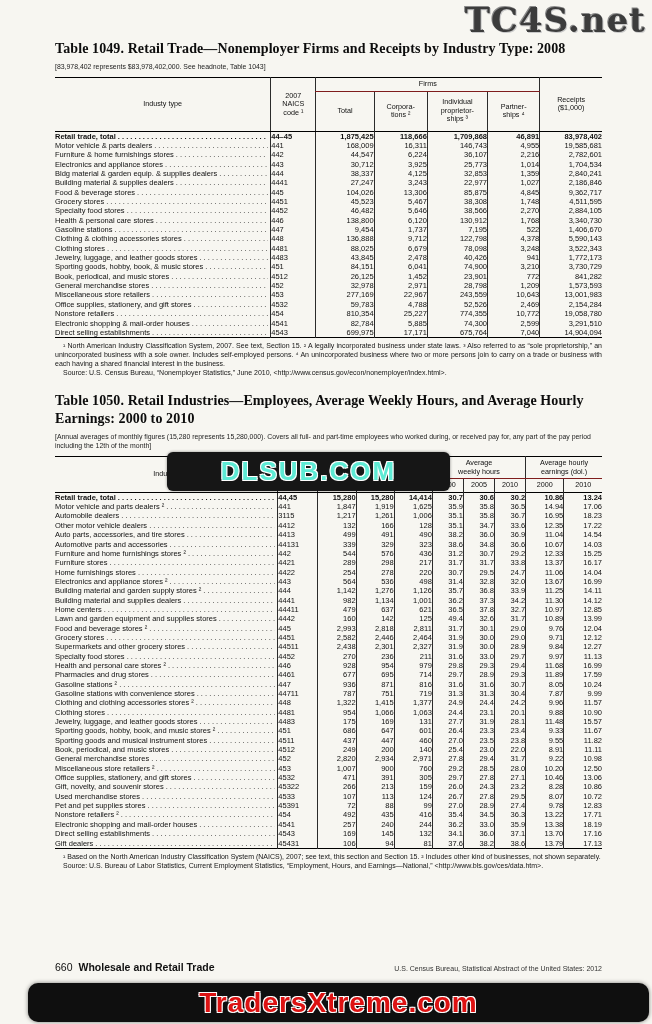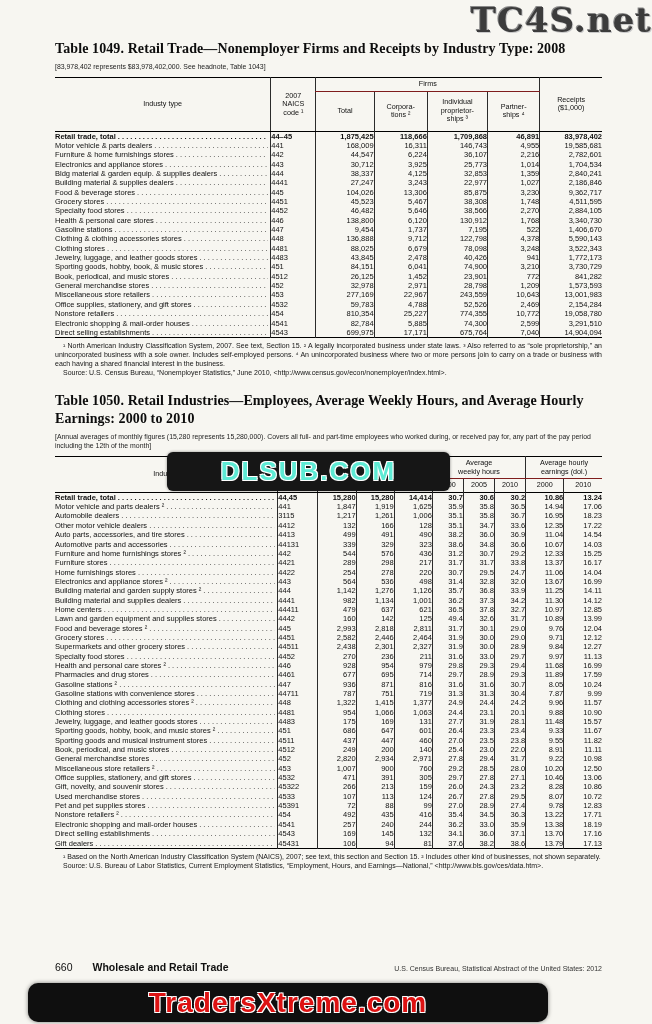--- a/index.html
+++ b/index.html
@@ -28,28 +28,28 @@
   .c-code{padding-left:5px}
   .c-num{text-align:right;padding-right:4px}
   tr.bold td{font-weight:bold}
 
   .fn{font-size:7px;line-height:1.28;text-align:justify;margin-top:4px;max-width:547px;color:#151515}
   .fn p{text-indent:8px}
   .sec1050{margin-top:14px;position:relative}
 
   .footer{position:absolute;left:55px;right:50px;top:961px;display:flex;justify-content:space-between;align-items:baseline}
   .footer-left{font-size:10.5px}
-  .footer-left .pg{margin-right:20px}
+  .footer-left .pg{margin-right:6px}
   .footer-left .sect{font-weight:bold}
   .footer-right{font-size:7px;color:#333}
 
-  .wm-top{position:absolute;top:0;right:0;z-index:6;font-family:"DejaVu Serif",serif;font-weight:bold;font-size:34px;letter-spacing:1px;color:#3c3c3c;text-shadow:1px 1px 0 #c9c9c9,-1px -1px 0 #8a8a8a}
+  .wm-top{position:absolute;top:0;right:6px;z-index:6;font-family:"DejaVu Serif",serif;font-weight:bold;font-size:34px;letter-spacing:1px;color:#3c3c3c;text-shadow:1px 1px 0 #c9c9c9,-1px -1px 0 #8a8a8a}
   .wm-mid{position:absolute;left:112px;top:60px;width:283px;height:39px;background:#161616;border-radius:6px;display:flex;align-items:center;justify-content:center;z-index:6;box-shadow:0 0 3px rgba(0,0,0,.45)}
   .wm-mid .txt{font-weight:bold;font-size:26px;letter-spacing:2px;color:#5eead4;text-shadow:-1px -1px 0 #fff,1px -1px 0 #fff,-1px 1px 0 #fff,1px 1px 0 #fff}
-  .wm-bottom{position:absolute;left:28px;top:983px;width:520px;height:39px;background:#0f0f0f;border-radius:10px;display:flex;align-items:center;justify-content:center;z-index:6;box-shadow:0 0 4px rgba(0,0,0,.5)}
+  .wm-bottom{position:absolute;left:28px;top:983px;width:621px;height:39px;background:#0f0f0f;border-radius:10px;display:flex;align-items:center;justify-content:center;z-index:6;box-shadow:0 0 4px rgba(0,0,0,.5)}
   .wm-bottom .txt{font-weight:bold;font-size:28px;letter-spacing:1px;color:#dd1212;text-shadow:-1px -1px 0 #fdfdfd,1px -1px 0 #fdfdfd,-1px 1px 0 #fdfdfd,1px 1px 0 #fdfdfd}
 </style>
 </head>
 <body>
 
 <div class="content">
 
   <section>
     <h2 class="tbl-title">Table 1049. Retail Trade—Nonemployer Firms and Receipts by Industry Type: 2008</h2>
     <p class="headnote">[83,978,402 represents $83,978,402,000. See headnote, Table 1043]</p>
@@ -159,21 +159,21 @@
           </tr>
           <tr>
             <td class="c-label ind0">
               <span class="lt">Food &amp; beverage stores</span>
               <span class="dots"></span>
             </td>
             <td class="c-code">445</td>
             <td class="c-num">104,026</td>
             <td class="c-num">13,306</td>
             <td class="c-num">85,875</td>
-            <td class="c-num">3,230</td>
+            <td class="c-num">4,845</td>
             <td class="c-num">9,362,717</td>
           </tr>
           <tr>
             <td class="c-label ind1">
               <span class="lt">Grocery stores</span>
               <span class="dots"></span>
             </td>
             <td class="c-code">4451</td>
             <td class="c-num">45,523</td>
             <td class="c-num">5,467</td>

